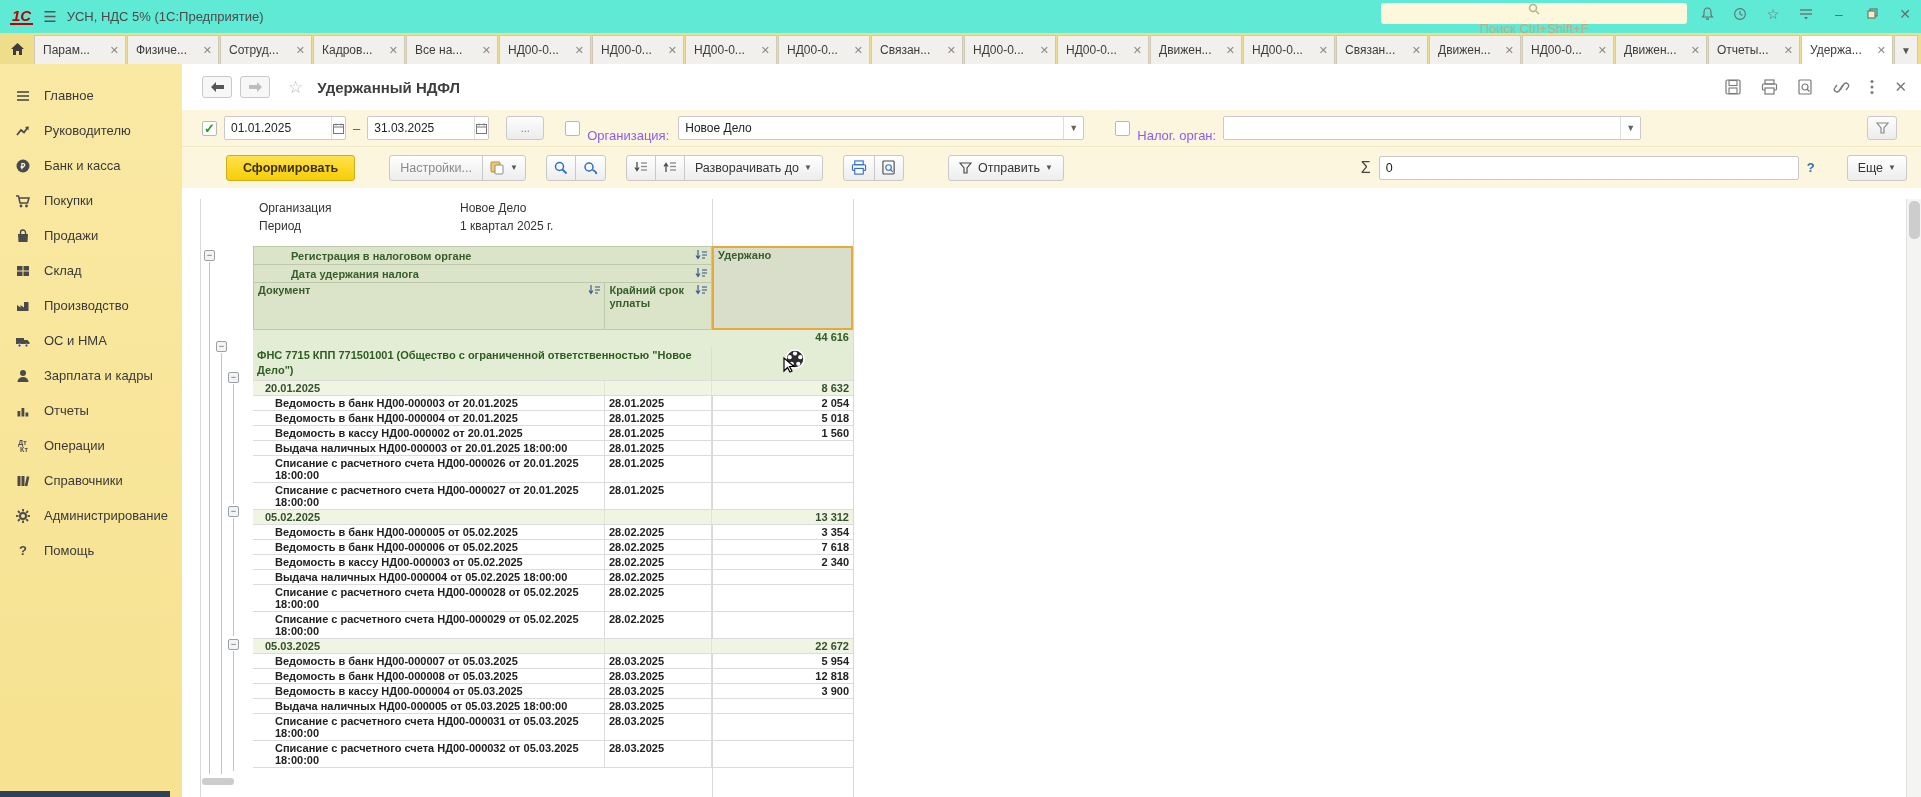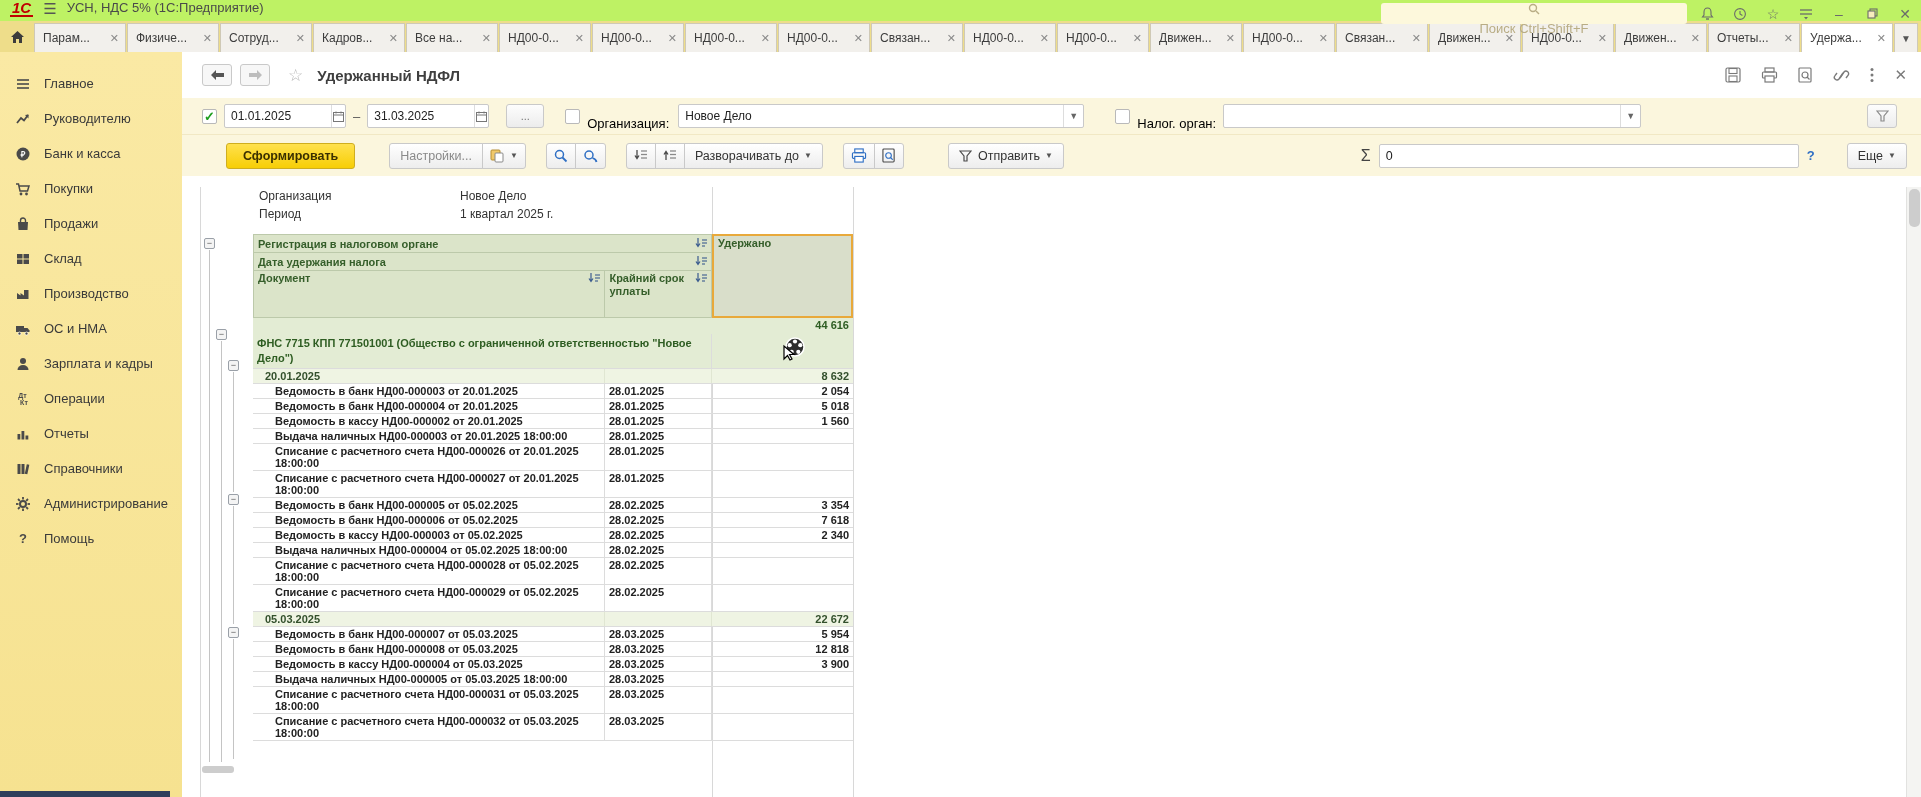--- a/index.html
+++ b/index.html
@@ -1,21 +1,21 @@
 <!DOCTYPE html>
 <html><head>
 <meta charset="utf-8">
 <style>
   * { margin:0; padding:0; box-sizing:border-box; }
   html,body { width:1921px; height:797px; overflow:hidden; }
   body { font-family:"Liberation Sans", sans-serif; font-size:13px; color:#333; background:#fff; }
   .app { width:1921px; height:797px; display:flex; flex-direction:column; position:relative; }
 
   
-  .topbar { height:21px; background:#bef264; display:flex; align-items:flex-start; padding:0 10px; gap:10px; flex:0 0 auto; position:relative; }
+  .topbar { height:33px; background:#5eead4; display:flex; align-items:center; padding:0 10px; gap:10px; flex:0 0 auto; position:relative; }
   .logo { font-weight:bold; font-style:italic; font-size:15px; color:#c00000; border-bottom:2px solid #c00000; line-height:15px; padding:0 2px; }
   .menu-glyph { font-size:15px; color:#555; cursor:pointer; }
   .app-title { color:#4a4a4a; font-size:13px; }
   .global-search { position:absolute; left:1381px; top:3px; width:306px; height:21px; background:#fdf8dc; border-radius:3px; display:flex; align-items:center; gap:6px; padding:0 8px; color:#b9ad85;flex-direction:column; }
   .global-search svg { flex:0 0 auto; }
   .top-icons { position:absolute; right:8px; top:0; height:27px; display:flex; align-items:center; gap:17px; color:#6b6b6b; }
   .top-icons .ic { width:16px; height:16px; display:flex; align-items:center; justify-content:center; cursor:pointer; font-size:14px; }
 
   
   .tabbar { height:31px; background:#eedd8a; display:flex; align-items:stretch; flex:0 0 auto; }
@@ -46,21 +46,21 @@
   
   .rw-filters { height:36px; background:#fbf6dd; display:flex; align-items:center; padding-left:20px; gap:7px; position:relative; }
   .cb { width:15px; height:15px; background:#fff; border:1px solid #b9b9b9; border-radius:2px; display:inline-flex; align-items:center; justify-content:center; cursor:pointer; flex:0 0 auto; }
   .cb.checked::after { content:"✓"; color:#1e9e1e; font-size:13px; font-weight:bold; line-height:1; }
   .field { background:#fff; border:1px solid #c9c9c9; border-radius:2px; height:24px; display:flex; align-items:center; }
   .date-field { width:122px; }
   .date-field input { border:none; outline:none; flex:1 1 auto; padding:0 6px; font:12px "Liberation Sans",sans-serif; color:#222; min-width:0; }
   .cal-btn { width:22px; height:22px; border-left:1px solid #ddd; display:flex; align-items:center; justify-content:center; color:#777; cursor:pointer; }
   .dash { color:#555; }
   .mini-btn { width:38px; height:24px; border:1px solid #c9c9c9; border-radius:3px; background:linear-gradient(#fdfdfd,#ececec); color:#777; display:flex; align-items:center; justify-content:center; cursor:pointer; font-size:11px; }
-  .flt-label { color:#000000;margin-top:14px; }
+  .flt-label { color:#8b5cf6;margin-top:14px; }
   .combo { justify-content:space-between; }
   .combo .val { padding:0 6px; color:#222; font-size:12px; white-space:nowrap; overflow:hidden; }
   .combo .dd { width:20px; height:22px; border-left:1px solid #ddd; display:flex; align-items:center; justify-content:center; color:#666; font-size:9px; cursor:pointer; }
   .org-combo { width:406px; margin-left:2px; }
   .tax-combo { width:418px; }
   .funnel-btn { position:absolute; right:24px; top:6px; width:30px; height:24px; border:1px solid #c9c9c9; border-radius:3px; background:linear-gradient(#fdfdfd,#ececec); display:flex; align-items:center; justify-content:center; cursor:pointer; }
 
   
   .rw-toolbar { height:42px; background:#fbf6dd; border-top:1px solid #f1e8c4; display:flex; align-items:center; padding-left:20px; gap:6px; }
   .btn { height:26px; border:1px solid #c9c9c9; border-radius:3px; background:linear-gradient(#ffffff,#ededed); display:inline-flex; align-items:center; justify-content:center; padding:0 10px; cursor:pointer; color:#333; font-size:12.5px;margin-left:24px; }
@@ -82,21 +82,21 @@
   .rw-body { position:absolute; left:0; right:0; top:135px; bottom:0; background:#fff; overflow:hidden; }
   .vline { position:absolute; top:0; bottom:0; width:1px; background:#d8d8d8; }
   .sheet { position:absolute; left:18px; top:0; width:660px; }
   .sheet-table { position:absolute; left:53px; top:0; width:600px; font-size:11px; color:#222; }
   .info-row { display:flex; height:18px; align-items:center; }
   .info-row .il { width:207px; padding-left:6px; font-size:12px; color:#333; }
   .info-row .iv { font-size:12px; color:#333; }
   .hdr-wrap { display:flex; margin-top:11px; position:relative; }
   .hdr-left { width:459px; }
   .hrow { background:#dbe4c9; border:1px solid #bcc9aa; border-bottom:none; color:#355e2a; font-weight:bold; display:flex; align-items:flex-start; position:relative; }
-  .hrow.h1,.hrow.h2 { height:18px; align-items:center; }
+  .hrow.h1,.hrow.h2 { height:18px; align-items:center;padding-left:33px; }
   .hrow.h3 { height:48px; border-bottom:1px solid #bcc9aa; padding:0; }
   .hrow .ht { padding:1px 4px; }
   .h3 .hdoc { width:352px; height:100%; position:relative; padding:1px 4px; }
   .h3 .hdue { width:107px; height:100%; border-left:1px solid #bcc9aa; position:relative; padding:1px 4px; line-height:1.2; }
   .sort-ic { position:absolute; right:3px; top:2px; }
   .h1 .sort-ic,.h2 .sort-ic { top:3px; }
   .hdr-amount { width:141px; background:#d9deca; border:2px solid #e8a93b; color:#355e2a; font-weight:bold; padding:1px 4px; }
   .trow { display:flex; border-bottom:1px solid #dcdcdc;font-weight:bold; }
   .trow .c-doc { width:352px; padding:1px 4px 1px 22px; border-right:1px solid #dcdcdc; }
   .trow .c-due { width:107px; padding:1px 4px; border-right:1px solid #dcdcdc; }
@@ -342,33 +342,33 @@
           <span class="sic">
             <svg width="16" height="16" viewBox="0 0 16 16">
               <circle cx="8" cy="5" r="3" fill="#4a4a4a"></circle>
               <path d="M2.5 14 a5.5 5 0 0 1 11 0 Z" fill="#4a4a4a"></path>
             </svg>
           </span>
           <span>Зарплата и кадры</span>
         </div>
         <div class="side-item">
           <span class="sic">
-            <span style="font-size:7px;font-weight:bold;line-height:7px;display:inline-block;text-align:left;">Дт<br>&nbsp;Кт</span>
-          </span>
-          <span>Операции</span>
-        </div>
-        <div class="side-item">
-          <span class="sic">
             <svg width="16" height="16" viewBox="0 0 16 16">
               <rect x="2.5" y="8" width="2.8" height="5.5" fill="#4a4a4a"></rect>
               <rect x="6.5" y="5" width="2.8" height="8.5" fill="#4a4a4a"></rect>
               <rect x="10.5" y="9.5" width="2.8" height="4" fill="#4a4a4a"></rect>
             </svg>
           </span>
           <span>Отчеты</span>
+        </div>
+        <div class="side-item">
+          <span class="sic">
+            <span style="font-size:7px;font-weight:bold;line-height:7px;display:inline-block;text-align:left;">Дт<br>&nbsp;Кт</span>
+          </span>
+          <span>Операции</span>
         </div>
         <div class="side-item">
           <span class="sic">
             <svg width="16" height="16" viewBox="0 0 16 16">
               <rect x="2.5" y="3" width="3" height="10" fill="#4a4a4a"></rect>
               <rect x="6.5" y="3" width="3" height="10" fill="#4a4a4a"></rect>
               <rect x="10.8" y="3.4" width="2.6" height="9.6" fill="#4a4a4a" transform="rotate(12 12 8)"></rect>
             </svg>
           </span>
           <span>Справочники</span>
@@ -685,20 +685,25 @@
               <div class="trow min15">
                 <div class="c-doc">Списание с расчетного счета НД00-000026 от 20.01.2025 18:00:00</div>
                 <div class="c-due">28.01.2025</div>
                 <div class="c-amt"></div>
               </div>
               <div class="trow min15">
                 <div class="c-doc">Списание с расчетного счета НД00-000027 от 20.01.2025 18:00:00</div>
                 <div class="c-due">28.01.2025</div>
                 <div class="c-amt"></div>
               </div>
+              <div class="trow dgrp min15">
+                <div class="c-doc">05.02.2025</div>
+                <div class="c-due"></div>
+                <div class="c-amt">13 312</div>
+              </div>
               <div class="trow min15">
                 <div class="c-doc">Ведомость в банк НД00-000005 от 05.02.2025</div>
                 <div class="c-due">28.02.2025</div>
                 <div class="c-amt">3 354</div>
               </div>
               <div class="trow min15">
                 <div class="c-doc">Ведомость в банк НД00-000006 от 05.02.2025</div>
                 <div class="c-due">28.02.2025</div>
                 <div class="c-amt">7 618</div>
               </div>

